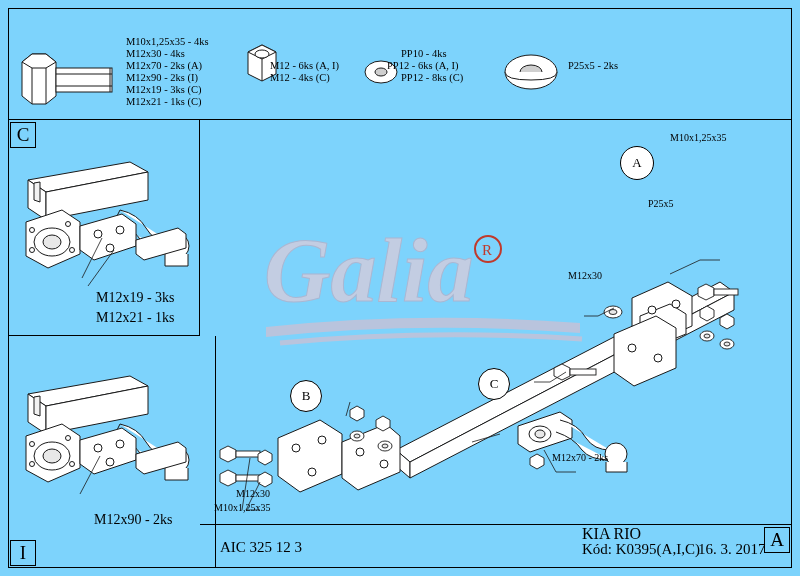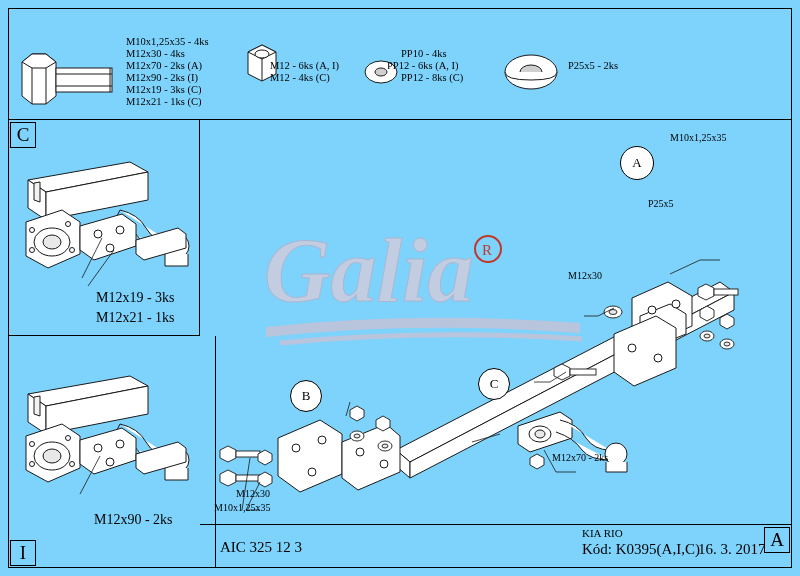--- a/index.html
+++ b/index.html
@@ -403,20 +403,20 @@
 
     <div class="label" style="left:470px; top:12px;">M10x1,25x35</div>
     <div class="label" style="left:400px; top:78px;margin-left:48px;">P25x5</div>
     <div class="label" style="left:368px; top:150px;">M12x30</div>
     <div class="label" style="left:352px; top:332px;">M12x70 - 2ks</div>
     <div class="label" style="left:36px; top:368px;">M12x30</div>
     <div class="label" style="left:14px; top:382px;">M10x1,25x35</div>
 
     <div class="title-bar">
       <div class="title-text" style="left:20px; top:16px;">AIC 325 12 3</div>
-      <div class="title-text" style="left:382px; top:2px; font-size:11px;">KIA RIO</div>
+      <div class="title-text" style="left:382px; top:2px; font-size:16px;">KIA RIO</div>
       <div class="title-text" style="left:382px; top:18px;">Kód: K0395(A,I,C)</div>
       <div class="title-text" style="left:498px; top:18px;">16. 3. 2017</div>
       <div class="corner-box" style="right:2px; top:2px; width:26px; height:26px;">A</div>
     </div>
   </div>
 
 </div>
 
 </body></html>

